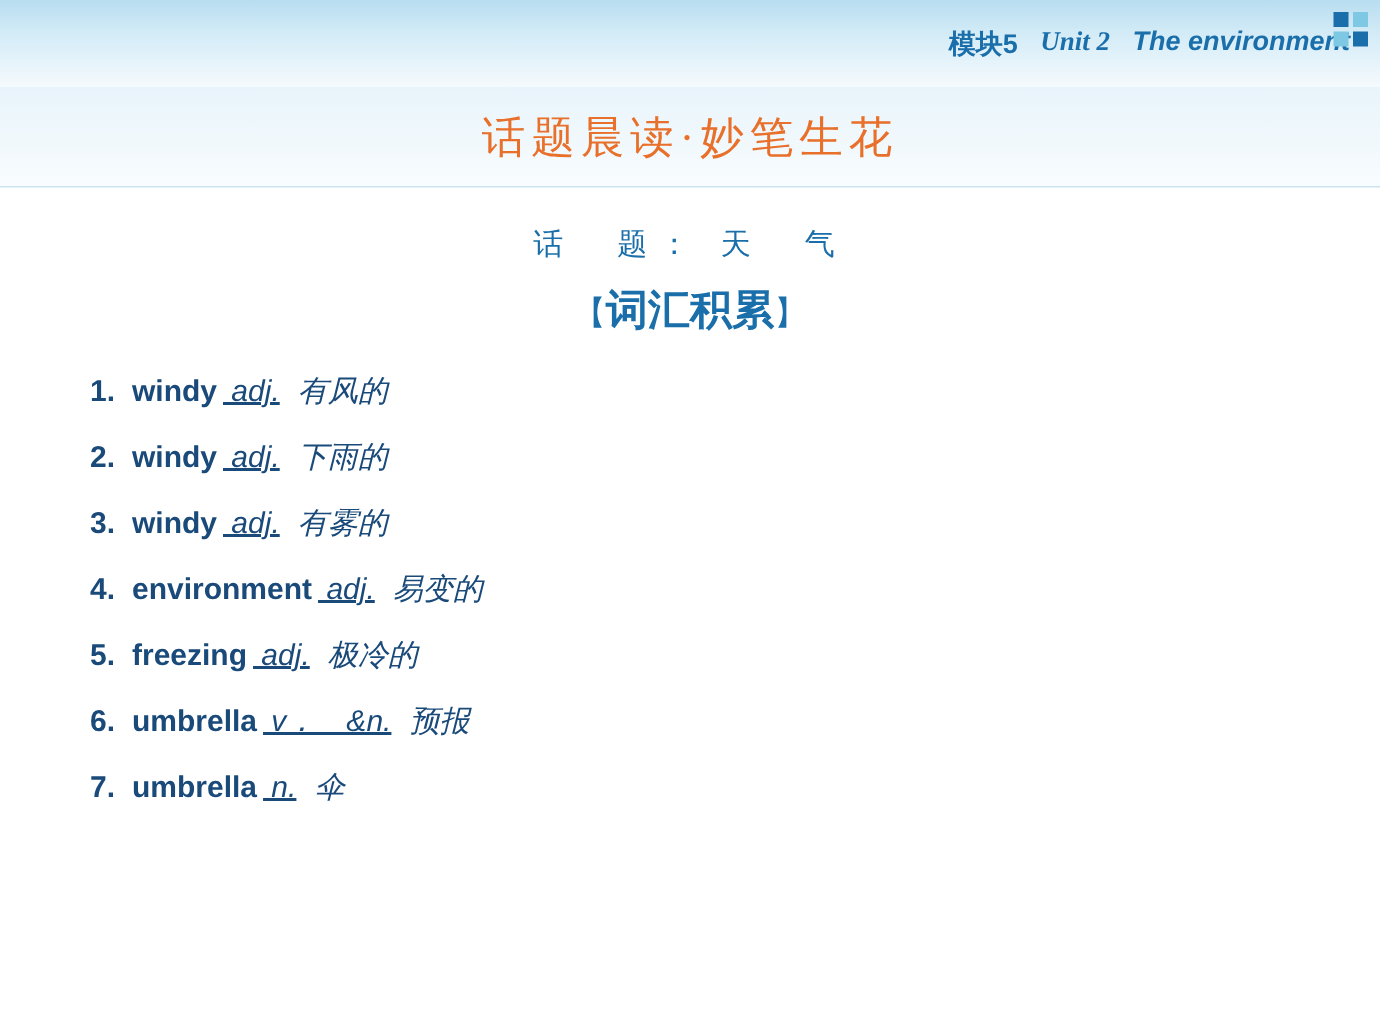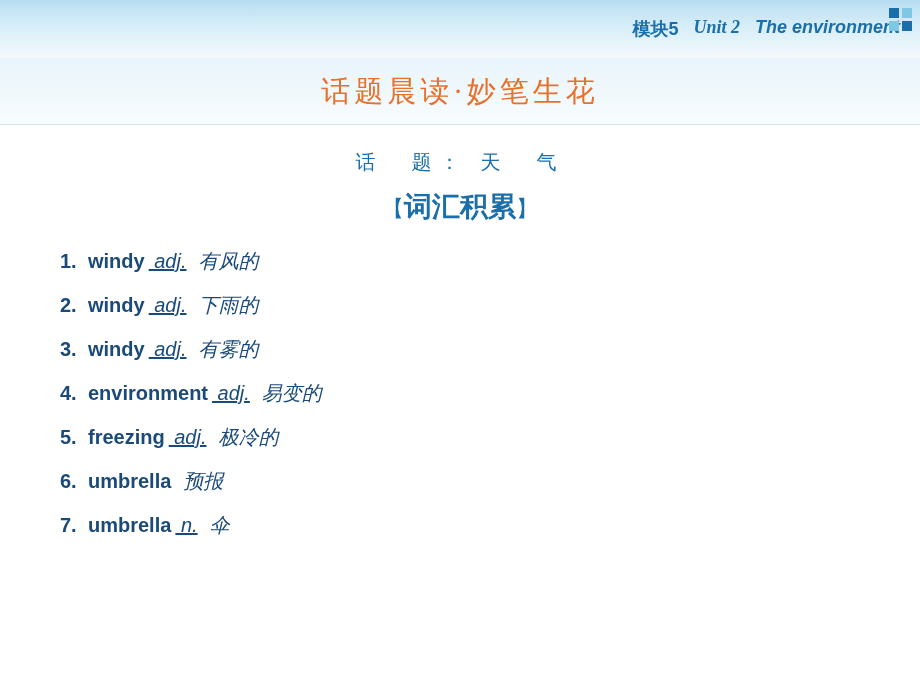--- a/index.html
+++ b/index.html
@@ -241,20 +241,21 @@
     </li>
         <li class="vocab-item">
       <span class="vocab-number">5.</span>
       <span class="vocab-word">freezing</span>
       <span class="vocab-pos">&nbsp;adj.</span>
       <span class="vocab-meaning">极冷的</span>
     </li>
         <li class="vocab-item">
       <span class="vocab-number">6.</span>
       <span class="vocab-word">umbrella</span>
+      <span class="vocab-pos">&nbsp;v．　&amp;n.</span>
       <span class="vocab-meaning">预报</span>
     </li>
         <li class="vocab-item">
       <span class="vocab-number">7.</span>
       <span class="vocab-word">umbrella</span>
       <span class="vocab-pos">&nbsp;n.</span>
       <span class="vocab-meaning">伞</span>
     </li>
       </ul>
 

